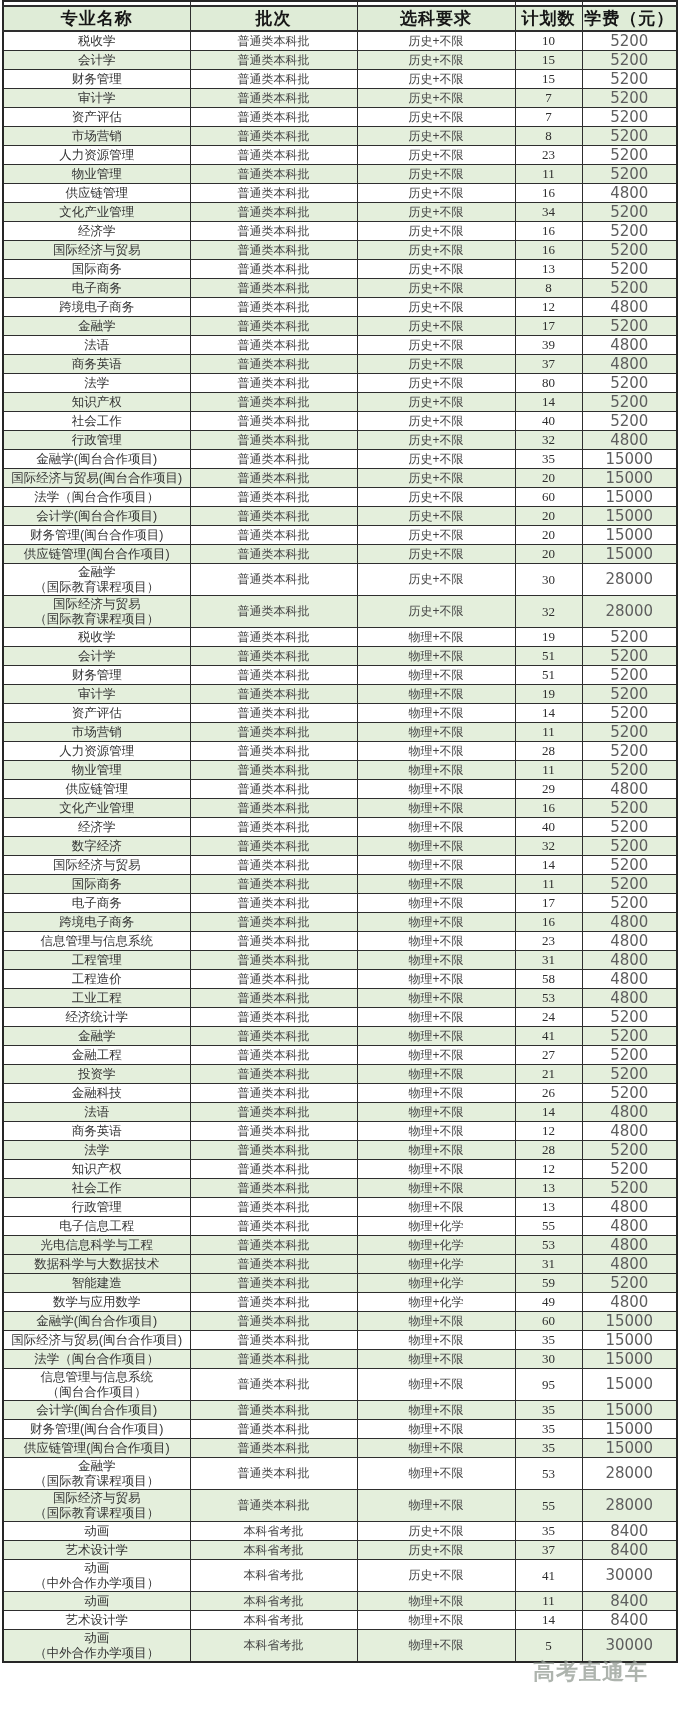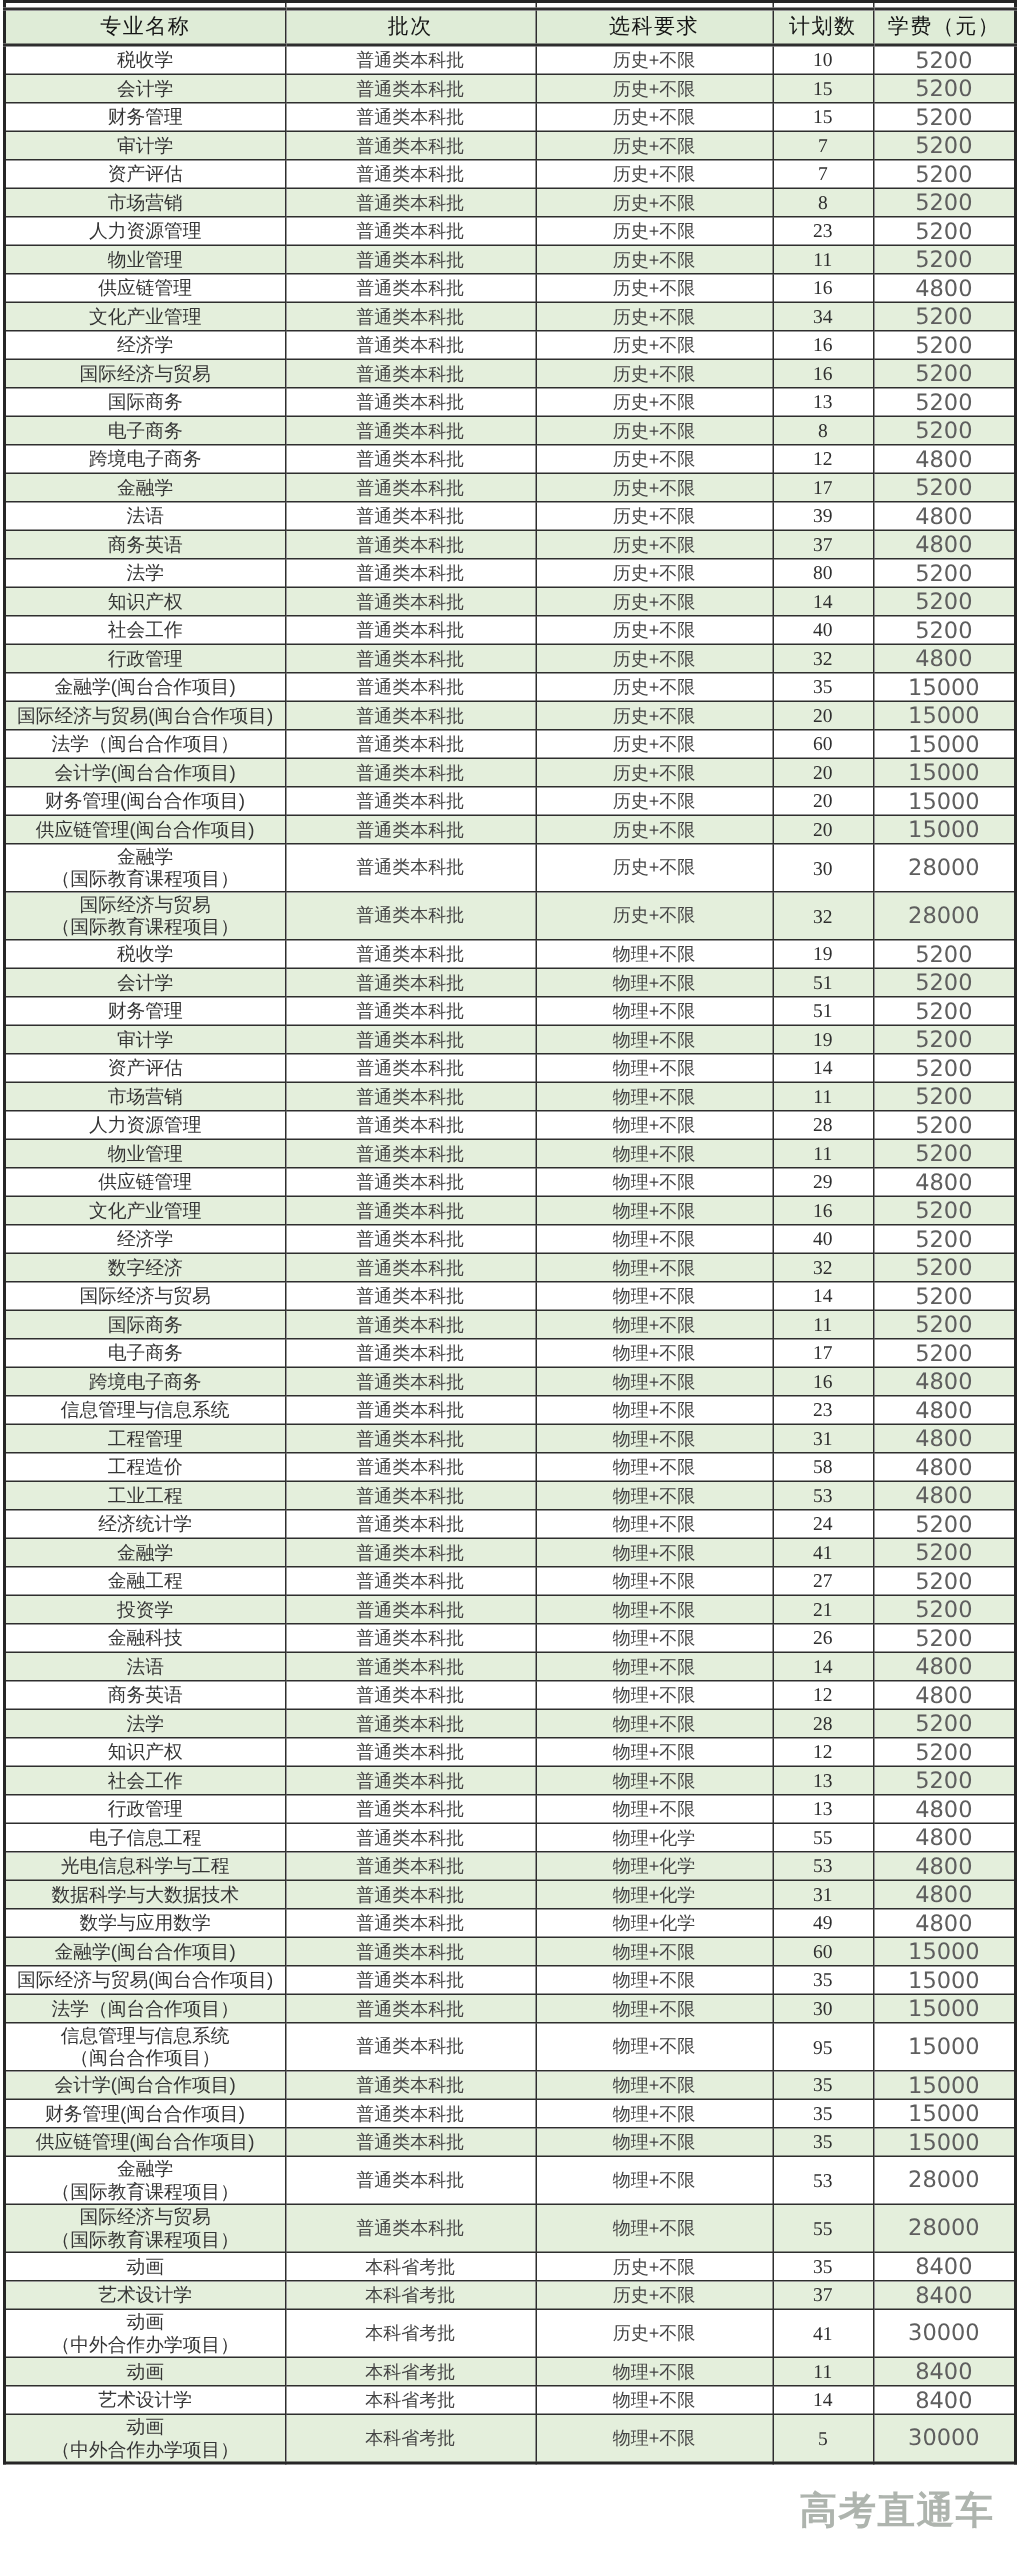--- a/index.html
+++ b/index.html
@@ -12,40 +12,40 @@
     border-collapse:collapse;table-layout:fixed;width:676px;
     border:2px solid #262626;
   }
   td,th{
     border:1px solid #2e2e2e;padding:0;margin:0;
     text-align:center;vertical-align:middle;overflow:hidden;
   }
   tr.sliver td{height:3px;background:#ffffff;border-top:none;}
   tr.header th{
     height:22px;background:#dfecd7;
-    font-size:14px;font-weight:normal;color:#161616;
+    font-size:17px;font-weight:bold;color:#161616;
     border-top-width:2px;border-bottom-width:2px;letter-spacing:1px;
   }
   tbody tr td{height:18px;line-height:18px;}
   tbody tr.tall td{height:31px;line-height:15px;}
   tbody tr.white td{background:#ffffff;}
   tbody tr.green td{background:#e4efdc;}
   .c-major{
     font-size:12.5px;color:#353535;white-space:pre;letter-spacing:0;
   }
   .c-batch,.c-subj{font-size:12px;color:#454545;}
   .c-plan{
     font-family:"Liberation Serif",serif;font-size:13px;color:#2e2e2e;
   }
   .c-fee{
     font-family:"DejaVu Sans",sans-serif;font-size:15px;color:#5e5e5e;
   }
   .watermark{
     position:absolute;left:533px;top:1657px;z-index:5;
-    font-size:25px;font-weight:bold;letter-spacing:1px;
+    font-size:22px;font-weight:bold;letter-spacing:1px;
     color:rgba(124,134,124,0.62);
     text-shadow:1px 1px 1px rgba(255,255,255,0.55);
     white-space:nowrap;pointer-events:none;
   }
 </style>
 </head>
 <body>
 
 <div class="table-wrap">
   <table>
@@ -516,20 +516,27 @@
     <td class="c-plan">53</td>
     <td class="c-fee">4800</td>
   </tr>
         <tr class="green">
     <td class="c-major">数据科学与大数据技术</td>
     <td class="c-batch">普通类本科批</td>
     <td class="c-subj">物理+化学</td>
     <td class="c-plan">31</td>
     <td class="c-fee">4800</td>
   </tr>
+        <tr class="green">
+    <td class="c-major">智能建造</td>
+    <td class="c-batch">普通类本科批</td>
+    <td class="c-subj">物理+化学</td>
+    <td class="c-plan">59</td>
+    <td class="c-fee">5200</td>
+  </tr>
         <tr class="white">
     <td class="c-major">数学与应用数学</td>
     <td class="c-batch">普通类本科批</td>
     <td class="c-subj">物理+化学</td>
     <td class="c-plan">49</td>
     <td class="c-fee">4800</td>
   </tr>
         <tr class="green">
     <td class="c-major">金融学(闽台合作项目)</td>
     <td class="c-batch">普通类本科批</td>

